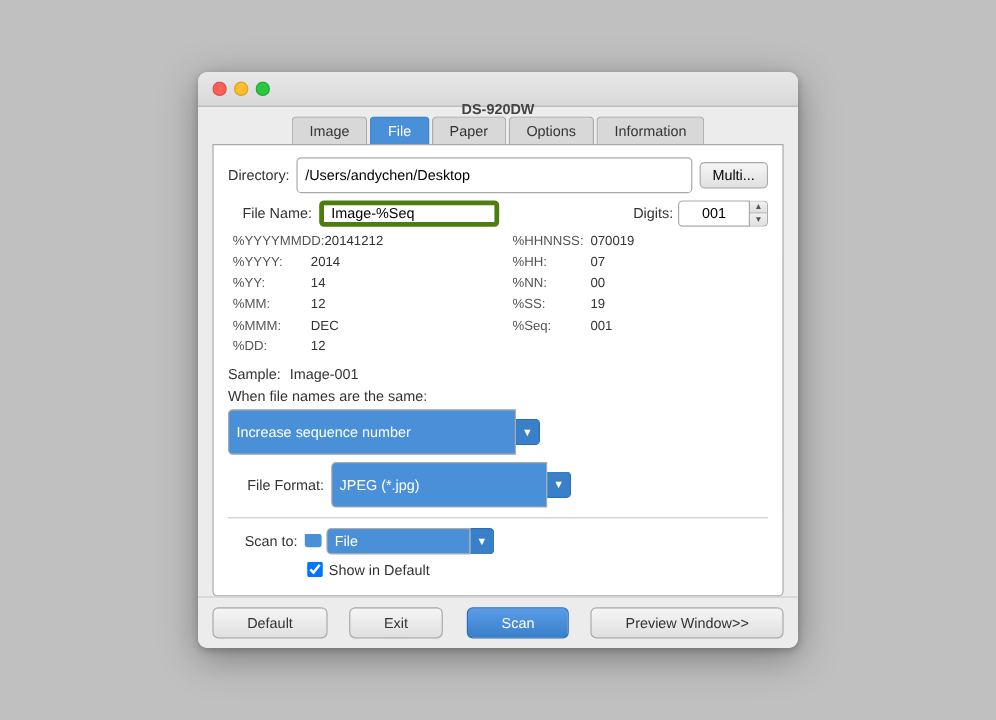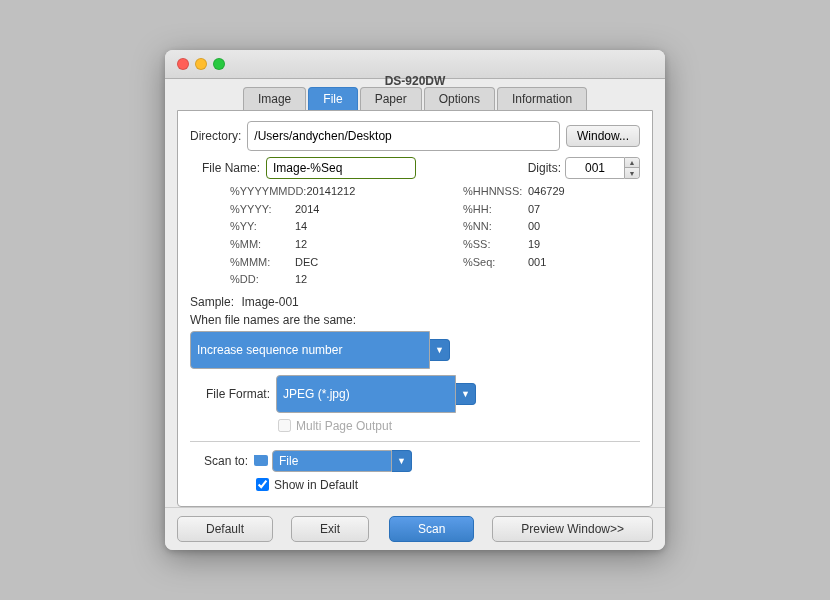--- a/index.html
+++ b/index.html
@@ -107,21 +107,21 @@
       height: 22px;
       font-size: 12px;
       border: 1px solid #aaa;
       border-radius: 4px;
       background: linear-gradient(to bottom, #f5f5f5, #e0e0e0);
       cursor: pointer;
     }
     .file-name-input {
       width: 150px;
       height: 22px;
-      border: 1px solid #4d7c0f;
+      border: 4px solid #4d7c0f;
       border-radius: 4px;
       padding: 0 6px;
       font-size: 12px;
       background: white;
     }
     .digits-label {
       font-size: 12px;
       color: #333;
       margin-right: 4px;
     }
@@ -165,21 +165,20 @@
       padding-left: 4px;
     }
     .info-col {
       flex: 1;
     }
     .info-row {
       display: flex;
       font-size: 11px;
       color: #333;
       line-height: 1.6;
-      margin-left: 36px;
     }
     .info-key {
       min-width: 65px;
       color: #555;
     }
     .info-val {
       color: #333;
     }
     .sample-row {
       font-size: 12px;
@@ -312,21 +311,21 @@
     <div class="tab">Paper</div>
     <div class="tab">Options</div>
     <div class="tab">Information</div>
   </div>
 
   <div class="tab-content">
 
     <div class="form-row">
       <span class="form-label">Directory:</span>
       <input class="text-input" type="text" value="/Users/andychen/Desktop" style="">
-      <button class="browse-btn">Window...</button>
+      <button class="browse-btn">Multi...</button>
     </div>
 
     <div class="file-name-digits-row">
       <span class="form-label" style="min-width:70px;">File Name:</span>
       <input class="file-name-input" type="text" value="Image-%Seq" style="">
       <span style="flex:1;"></span>
       <span class="digits-label">Digits:</span>
       <input class="stepper-input" type="text" value="001" style="">
       <div class="stepper-arrows">
         <div class="stepper-arrow">▲</div>
@@ -357,21 +356,21 @@
           <span class="info-val">DEC</span>
         </div>
         <div class="info-row">
           <span class="info-key">%DD:</span>
           <span class="info-val">12</span>
         </div>
       </div>
       <div class="info-col">
         <div class="info-row">
           <span class="info-key">%HHNNSS:</span>
-          <span class="info-val">046729</span>
+          <span class="info-val">070019</span>
         </div>
         <div class="info-row">
           <span class="info-key">%HH:</span>
           <span class="info-val">07</span>
         </div>
         <div class="info-row">
           <span class="info-key">%NN:</span>
           <span class="info-val">00</span>
         </div>
         <div class="info-row">
@@ -404,24 +403,20 @@
     <div class="form-row">
       <span class="form-label" style="min-width:80px;">File Format:</span>
       <div style="display:flex;align-items:center;max-width:200px;width:200px;">
         <select class="styled-select">
           <option>JPEG (*.jpg)</option>
         </select>
         <div class="select-arrow">▼</div>
       </div>
     </div>
 
-    <div class="checkbox-row" style="padding-left:88px; color:#aaa;">
-      <input type="checkbox" id="multiPage" disabled="" style="">
-      <label for="multiPage">Multi Page Output</label>
-    </div>
 
     <hr class="separator">
 
     <div class="scan-to-row">
       <span class="form-label" style="min-width:58px;">Scan to:</span>
       <div class="scan-to-select-wrap">
         <span style="display:inline-block;width:14px;height:11px;background:#4a90d9;border-radius:0 2px 2px 2px;position:relative;margin-right:4px;vertical-align:middle;"></span>
         <select class="scan-to-select">
           <option>File</option>
         </select>

